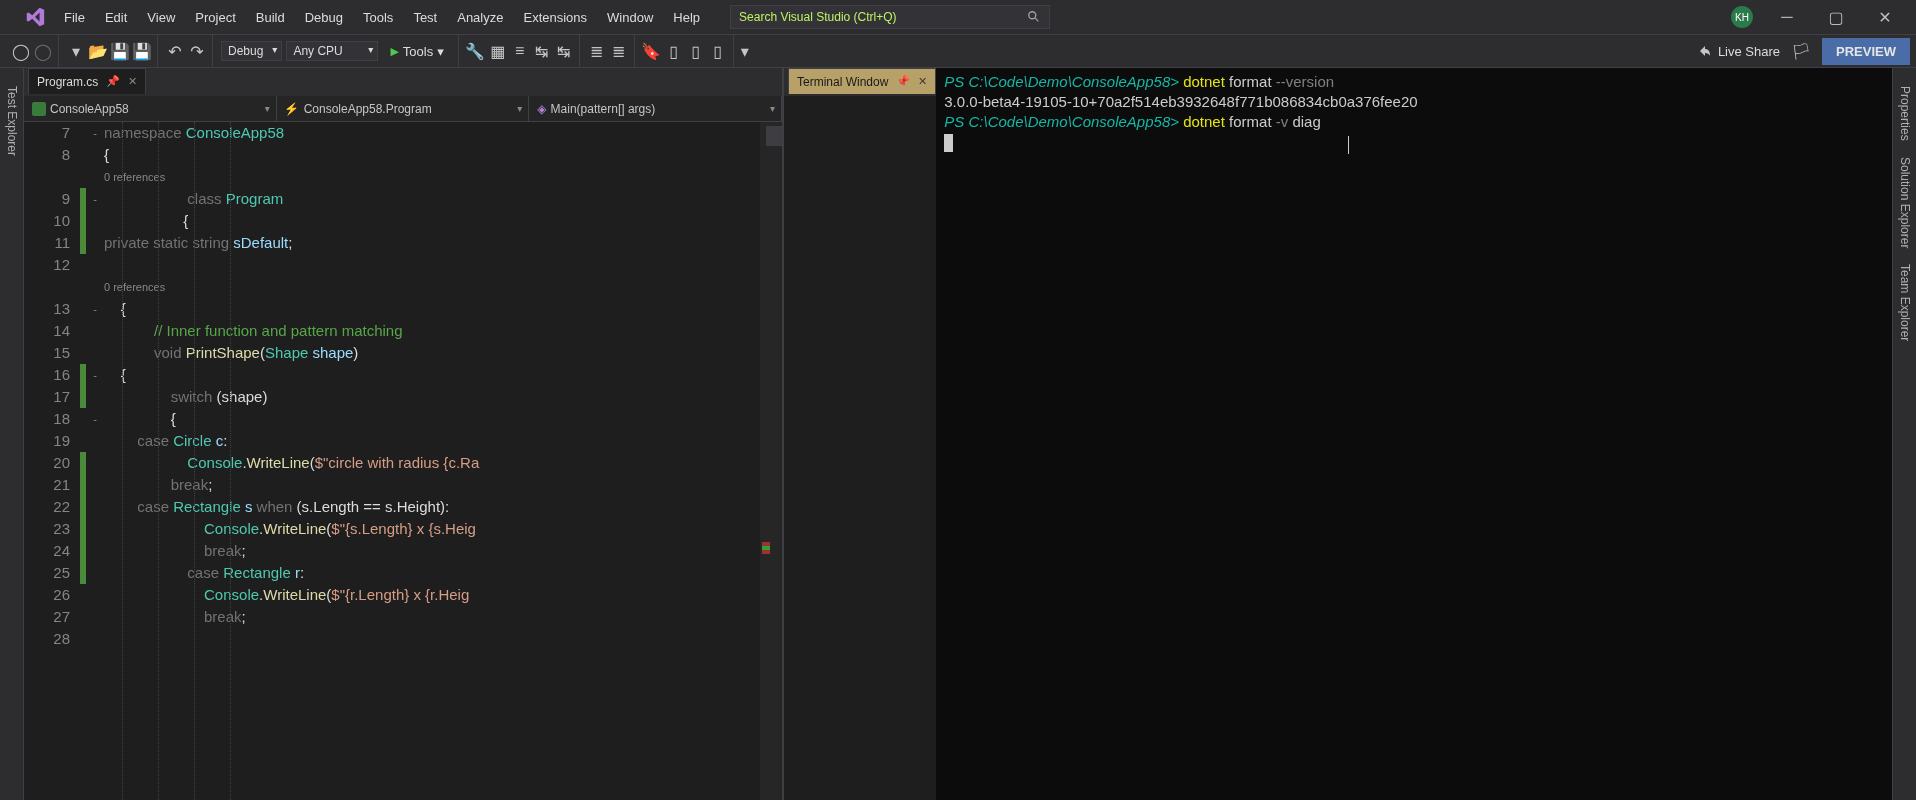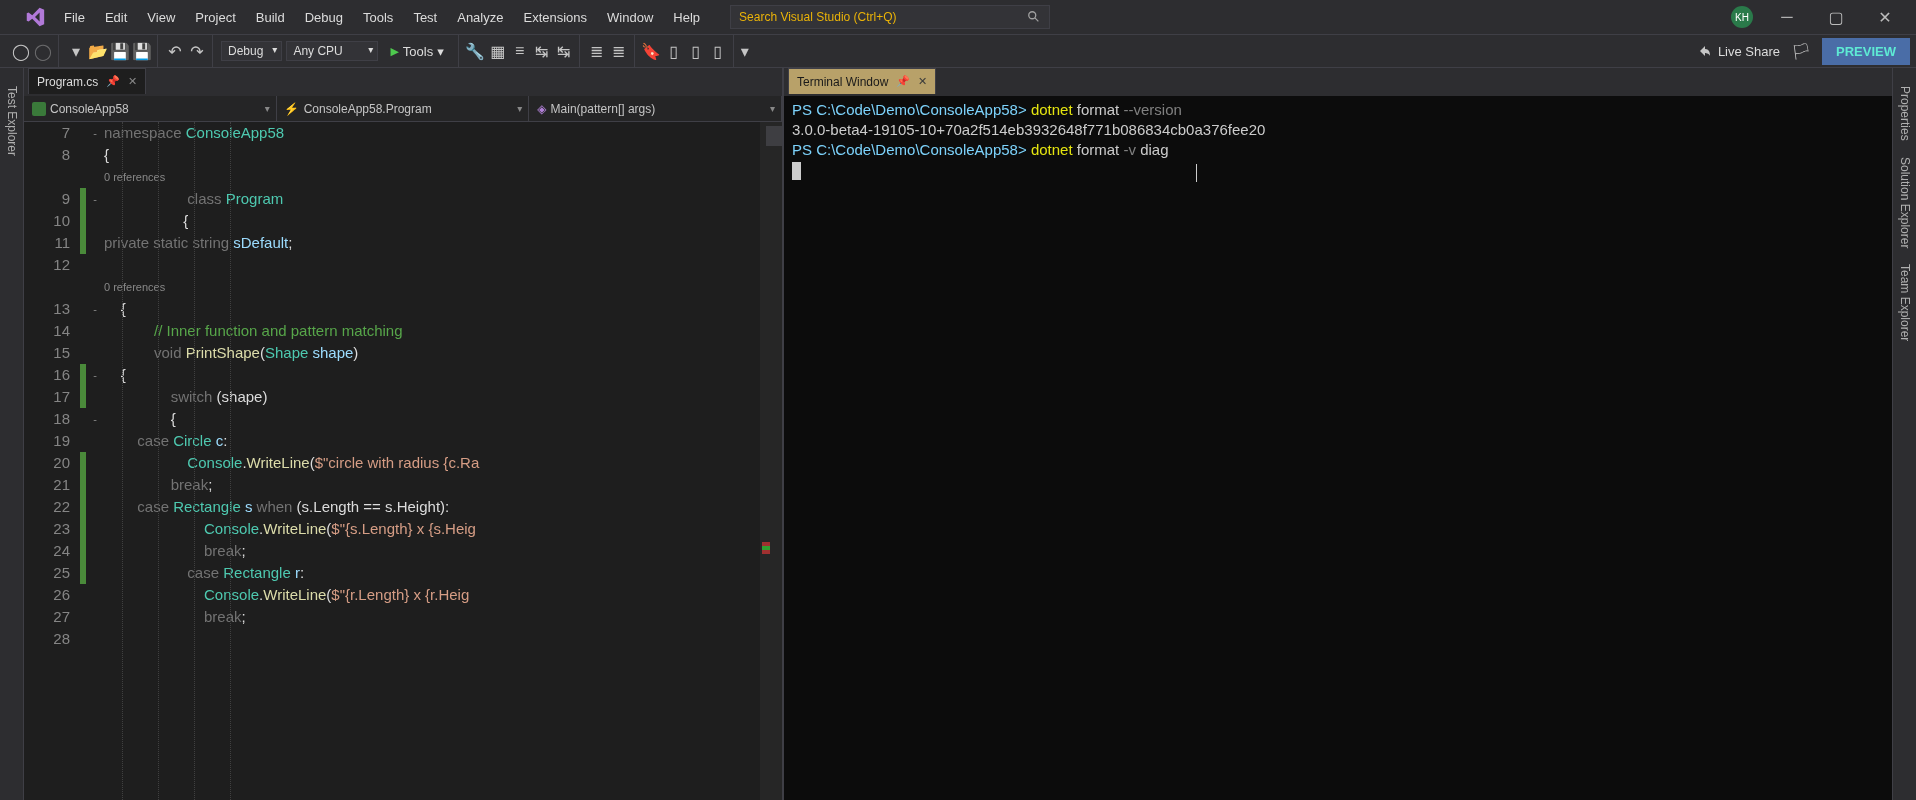--- a/index.html
+++ b/index.html
@@ -3,51 +3,51 @@
 <meta charset="utf-8">
 <style>
 * { margin: 0; padding: 0; box-sizing: border-box; font-family: 'Segoe UI', sans-serif; }
 body { background: #2d2d30; color: #dcdcdc; width: 1916px; height: 800px; overflow: hidden; position: relative; }
 
 
 .menubar { height: 34px; background: #2d2d30; display: flex; align-items: center; padding: 0 16px; }
 .vs-logo { width: 22px; height: 22px; margin: 0 8px; }
 .vs-logo svg { width: 100%; height: 100%; }
 .menu-item { padding: 6px 10px; font-size: 13px; color: #dcdcdc; cursor: pointer; }
-.search-box { margin-left: 20px; width: 320px; height: 24px; background: #333337; border: 1px solid #3f3f46; display: flex; align-items: center; padding: 0 8px; color: #eab308; font-size: 12px; justify-content: center; }
+.search-box { margin-left: 20px; width: 320px; height: 24px; background: #333337; border: 1px solid #3f3f46; display: flex; align-items: center; padding: 0 8px; color: #bef264; font-size: 12px; justify-content: center; }
 .search-box span { flex: 1; }
 .search-icon { width: 14px; height: 14px; fill: #a0a0a0; }
 .window-controls { margin-left: auto; display: flex; align-items: center; gap: 19px; }
 .avatar { width: 22px; height: 22px; border-radius: 50%; background: #2a7a4a; color: #fff; font-size: 10px; display: flex; align-items: center; justify-content: center; }
 .win-btn { width: 30px; height: 24px; display: flex; align-items: center; justify-content: center; color: #bbb; cursor: pointer; }
 
 
 .toolbar { height: 34px; background: #2d2d30; border-top: 1px solid #3f3f46; border-bottom: 1px solid #3f3f46; display: flex; align-items: center; padding: 0 6px; gap: 2px; }
 .tb-group { display: flex; align-items: center; gap: 4px; padding: 0 6px; border-right: 1px solid #3f3f46; height: 100%; }
 .tb-icon { width: 18px; height: 18px; display: flex; align-items: center; justify-content: center; cursor: pointer; color: #c5c5c5; }
 .tb-dropdown { background: #333337; border: 1px solid #3f3f46; color: #dcdcdc; font-size: 12px; padding: 2px 18px 2px 6px; position: relative; cursor: pointer; }
 .tb-dropdown::after { content: '▾'; position: absolute; right: 4px; font-size: 10px; }
 .start-btn { display: flex; align-items: center; gap: 4px; color: #dcdcdc; font-size: 13px; padding: 2px 8px; cursor: pointer; }
 .start-btn::before { content: '▶'; color: #4ec94e; font-size: 11px; }
 .toolbar-right { margin-left: auto; display: flex; align-items: center; gap: 12px; }
 .live-share { display: flex; align-items: center; gap: 6px; font-size: 13px; color: #dcdcdc; cursor: pointer; }
-.preview-btn { background: #4a6da7; color: #5eead4; padding: 6px 14px; font-size: 13px; font-weight: 600; cursor: pointer; }
+.preview-btn { background: #4a6da7; color: #e5e5e5; padding: 6px 14px; font-size: 13px; font-weight: 600; cursor: pointer; }
 
 
 .left-bar { position: absolute; left: 0; top: 68px; width: 24px; height: calc(100% - 68px); background: #2d2d30; border-right: 1px solid #3f3f46; display: flex; flex-direction: column; align-items: center; padding-top: 10px; }
 .side-tab { writing-mode: vertical-lr; font-size: 12px; padding: 8px 2px; color: #b0b0b0; cursor: pointer; }
 
 
 .right-bar { position: absolute; right: 0; top: 68px; width: 24px; height: calc(100% - 68px); background: #2d2d30; border-left: 1px solid #3f3f46; display: flex; flex-direction: column; align-items: center; padding-top: 10px; }
 .right-bar .side-tab { writing-mode: vertical-lr; }
 
 
 .main { position: absolute; left: 24px; right: 24px; top: 68px; bottom: 0; display: flex; }
 .editor-pane { width: 760px; display: flex; flex-direction: column; background: #1e1e1e; border-right: 2px solid #3f3f46; }
-.terminal-pane { flex: 1; display: flex; flex-direction: column; background: #1e1e1e; }
+.terminal-pane { flex: 1; display: flex; background: #1e1e1e; }
 
 
 .tab-row { height: 28px; background: #2d2d30; display: flex; align-items: flex-start; padding-left: 4px; }
 .tab { height: 26px; background: #1e1e1e; border: 1px solid #3f3f46; border-bottom: none; display: flex; align-items: center; padding: 0 8px; gap: 8px; font-size: 12px; color: #dcdcdc; cursor: pointer; }
 .tab.term { background: #b8a169; color: #1a1a1a; }
 .tab .pin, .tab .close { font-size: 11px; color: #888; cursor: pointer; }
 .tab.term .pin, .tab.term .close { color: #3a3a3a; }
 
 
 .breadcrumb-row { height: 26px; background: #252526; border-bottom: 1px solid #3f3f46; display: flex; }
@@ -71,21 +71,21 @@
 .str { color: #d69d85; }
 .cmt { color: #57a64a; }
 .mtd { color: #dcdcaa; }
 .param { color: #9cdcfe; }
 .ref-lens { font-size: 11px; color: #888; height: 22px; line-height: 22px; padding-left: 0; }
 .guide { position: absolute; top: 0; bottom: 0; border-left: 1px dotted #404040; }
 
 
 .term-body { flex: 1; background: #0c0c0c; padding: 4px 8px; font-family: Consolas, monospace; font-size: 15px; color: #cccccc; overflow: hidden; position:relative; }
 .term-line { height: 20px; line-height: 20px; white-space: pre; }
-.ps-prompt { color: #7dd3fc; }
+.ps-prompt { color: #14b8a6; font-style: italic; }
 .cmd-yellow { color: #e5e510; }
 .term-cursor { display: inline-block; width: 9px; height: 18px; background: #cccccc; vertical-align: middle; }
 .text-caret { position:absolute; width:1px; height:18px; background:#ccc; }
 
 
 .minimap { position: absolute; right: 0; top: 0; width: 22px; height: 100%; background: #262626; }
 .mm-thumb { position:absolute; right:0; top:4px; width:16px; height:20px; background:#3e3e42; }
 .mm-marks { position:absolute; top:420px; width:100%; }
 .mm-marks div { height:4px; width:8px; margin-left:2px; }
 </style>

